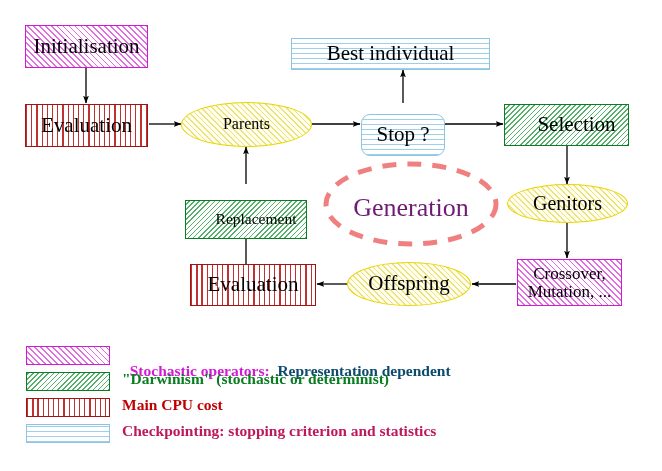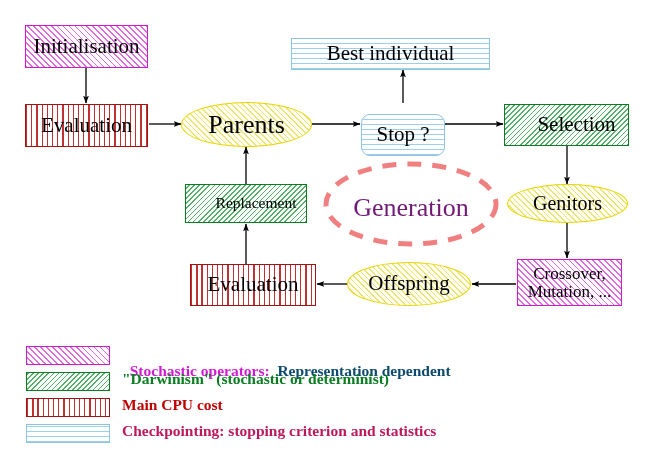--- a/index.html
+++ b/index.html
@@ -131,38 +131,38 @@
     <line x1="246" y1="264" x2="246" y2="224"></line>
 
     <line x1="246" y1="184" x2="246" y2="147"></line>
   </g>
 </svg>
 
 <div class="node fill-magenta" style="left:25px; top:25px; width:123px; height:43px; font-size:21px;">Initialisation</div>
 
 <div class="node fill-red" style="left:25px; top:104px; width:123px; height:43px; font-size:21px;">Evaluation</div>
 
-<div class="node fill-yellow ellipse" style="left:181px; top:102px; width:131px; height:45px; font-size:26px;">Parents</div>
+<div class="node fill-yellow ellipse" style="left:181px; top:102px; width:131px; height:45px; font-size:16px;">Parents</div>
 
 <div class="node fill-blue rounded" style="left:361px; top:104px; width:84px; height:42px; font-size:21px;">Stop ?</div>
 
 <div class="node fill-blue" style="left:291px; top:38px; width:199px; height:32px; font-size:21px;">Best individual</div>
 
 <div class="node fill-green" style="left:504px; top:104px; width:125px; height:42px; font-size:21px;">Selection</div>
 
 <div class="node fill-yellow ellipse" style="left:507px; top:184px; width:121px; height:39px; font-size:20px;">Genitors</div>
 
 <div class="node fill-magenta" style="left:517px; top:259px; width:105px; height:47px; font-size:17px;">Crossover,
 Mutation, ...</div>
 
 <div class="node fill-yellow ellipse" style="left:347px; top:262px; width:124px; height:44px; font-size:21px;">Offspring</div>
 
 <div class="node fill-red" style="left:190px; top:264px; width:126px; height:42px; font-size:21px;">Evaluation</div>
 
-<div class="node fill-green" style="left:185px; top:184px; width:122px; height:39px; font-size:15.5px;">Replacement</div>
+<div class="node fill-green" style="left:185px; top:200px; width:122px; height:39px; font-size:15.5px;">Replacement</div>
 
 <svg style="position:absolute; left:322px; top:160px; width:178px; height:88px; z-index:1;" viewBox="0 0 178 88" xmlns="http://www.w3.org/2000/svg">
   <ellipse cx="89" cy="44" rx="85" ry="40" fill="none" stroke="#f08080" stroke-width="5" stroke-dasharray="14 11" stroke-linecap="butt"></ellipse>
 </svg>
 <div class="gen-label" style="left:322px; top:193px; width:178px; text-align:center;">Generation</div>
 
 <div class="legend-swatch fill-magenta" style="left:26px; top:346px;"></div>
 <div class="legend-text" style="top:344px;">
   <span style="color:#d21ad2;">Stochastic operators:</span><span style="color:#ffffff;">&nbsp;&nbsp;</span><span style="color:#0c4a6e;">Representation dependent</span>
 </div>

